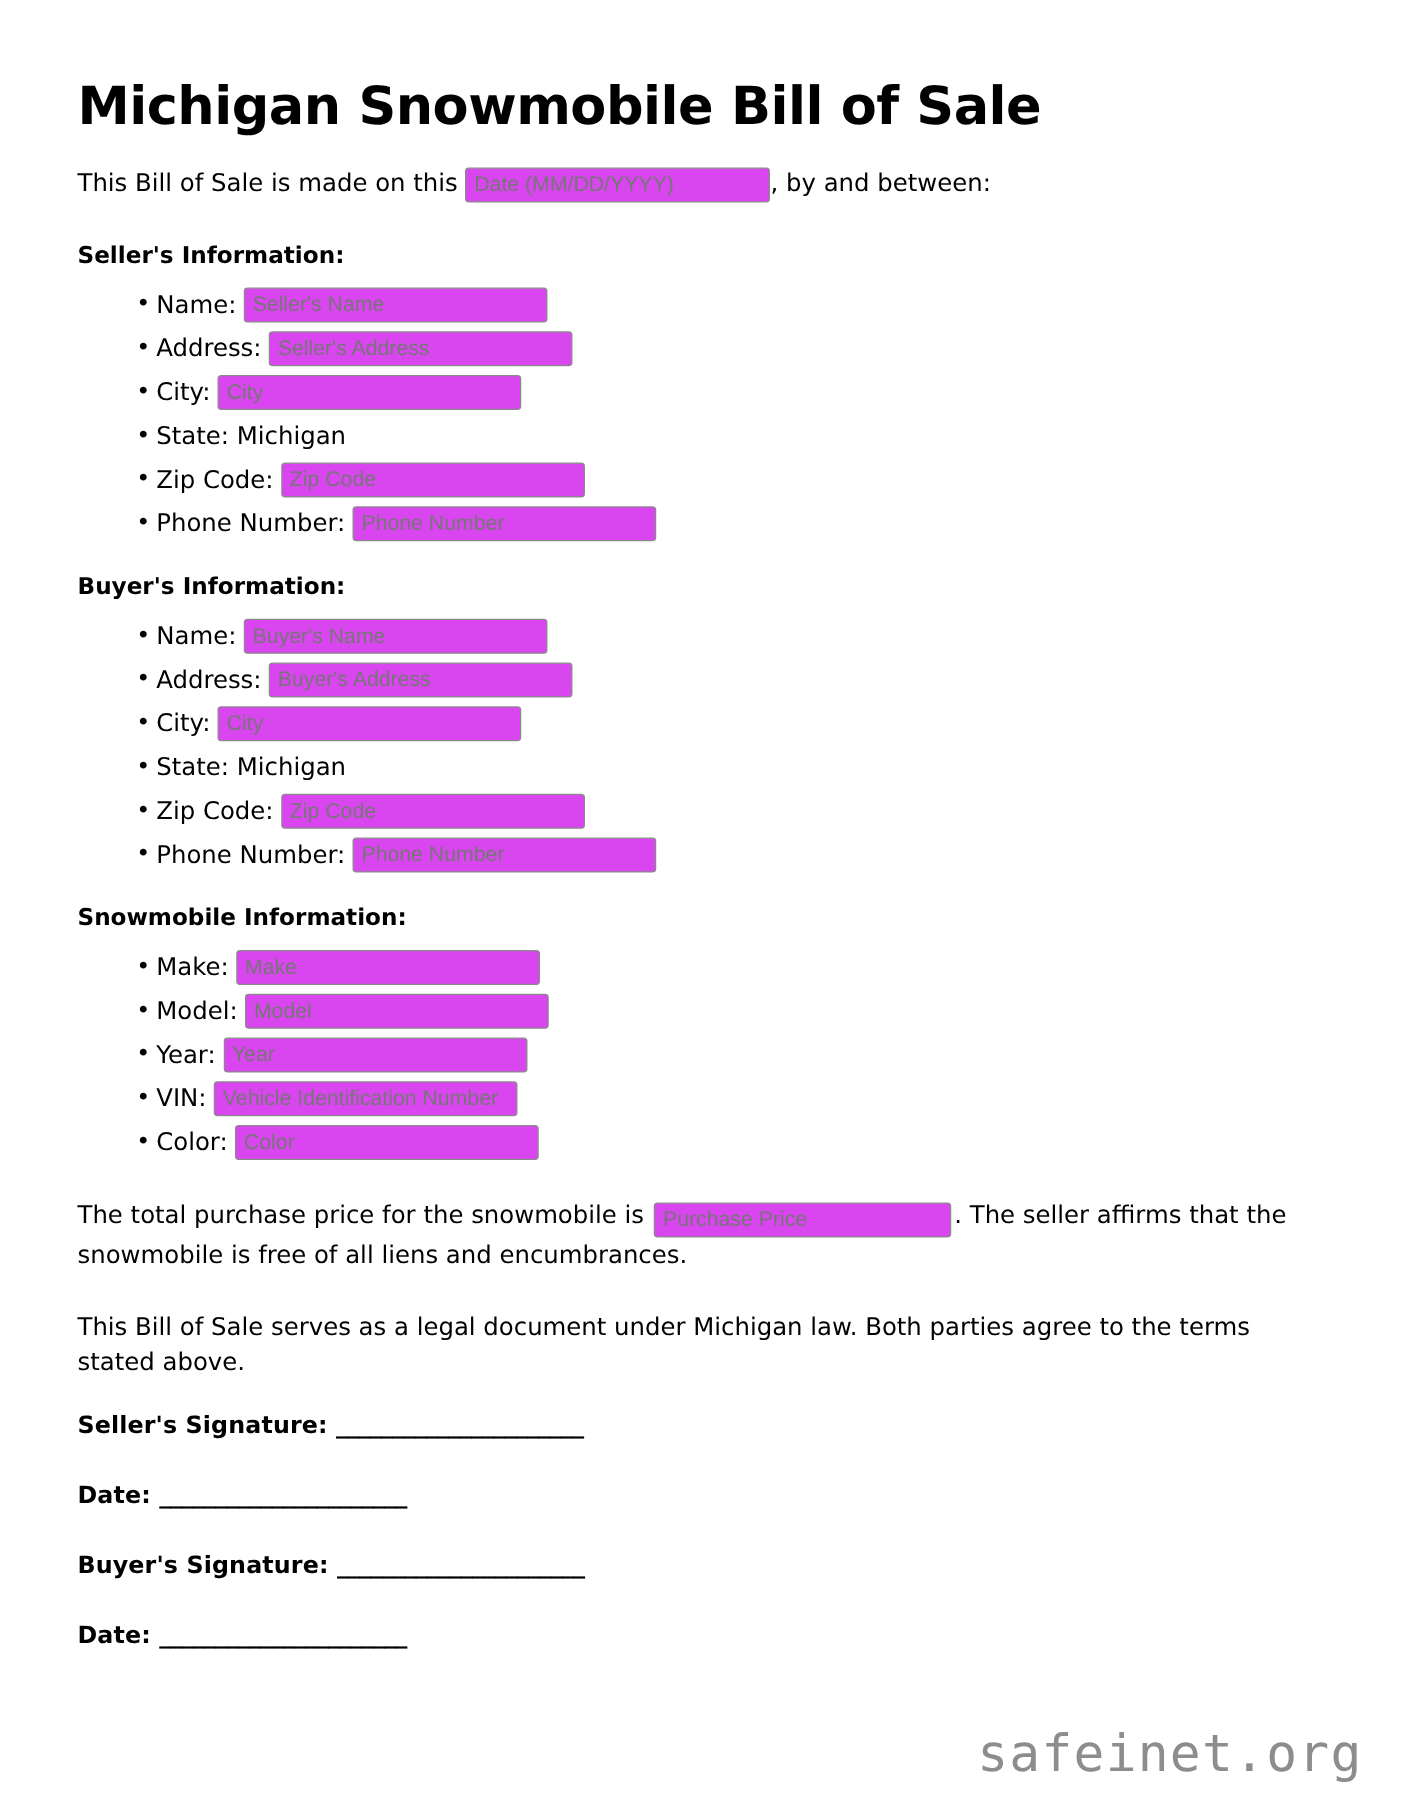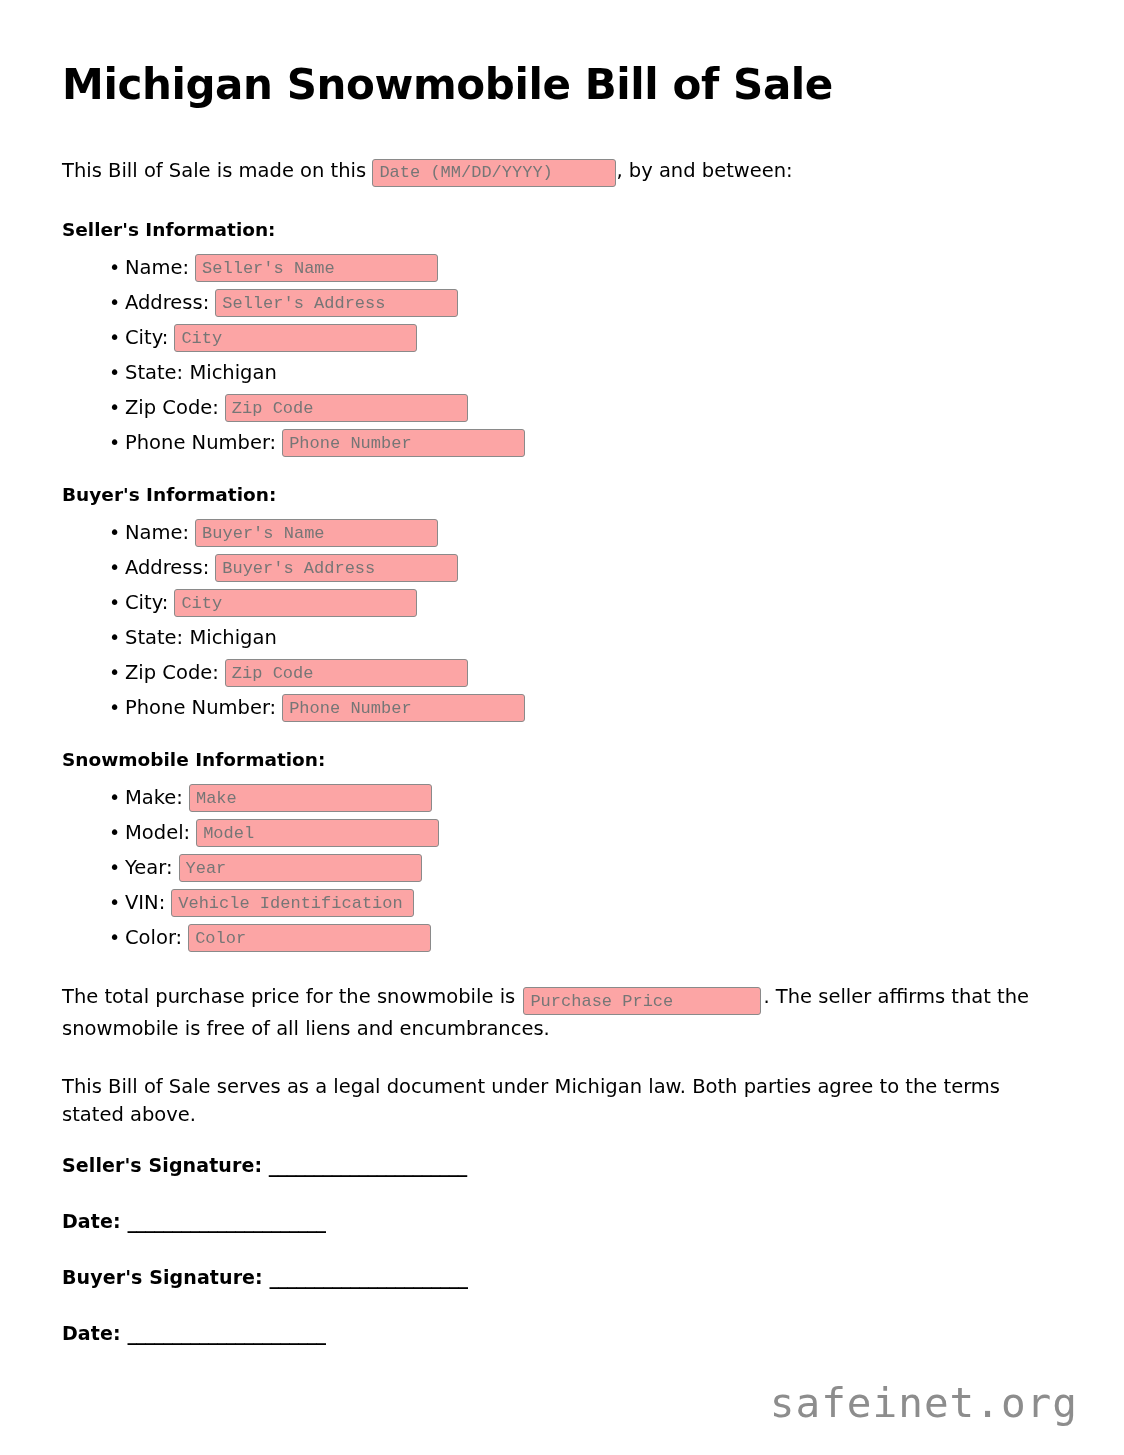--- a/index.html
+++ b/index.html
@@ -16,21 +16,21 @@
     position: relative;
     overflow: hidden;
   }
   .page {
     padding: 62px 60px 0 62px;
   }
   .doc-title {
     font-size: 42px;
     font-weight: bold;
     letter-spacing: -0.4px;
-    margin: 0 0 48px 0;
+    margin: 0 0 24px 0;
     line-height: 1.1;
   }
   .intro {
     font-size: 19.5px;
     line-height: 1.5;
     margin: 0 0 32px 0;
     white-space: nowrap;
   }
   .section-heading {
     font-size: 18.5px;
@@ -59,24 +59,24 @@
     left: 0;
     top: 50%;
     transform: translateY(-52%);
     font-size: 19px;
     line-height: 1;
   }
   .field-label {
     margin-right: 6px;
   }
   input.box {
-    font-family: Liberation Mono, monospace;
+    font-family: Liberation Sans, sans-serif;
     font-size: 17px;
     color: #2b2b2b;
-    background: #fca5a5;
+    background: #d946ef;
     border: 1px solid #8a8a8a;
     border-radius: 3px;
     padding: 3px 6px;
     height: 28px;
     line-height: 20px;
     outline: none;
     width: 243px;
   }
   input.box::placeholder {
     color: #767676;
@@ -105,21 +105,21 @@
     font-weight: bold;
     margin: 0 0 34px 0;
     letter-spacing: 0.1px;
   }
   .sig-rule {
     font-weight: bold;
     letter-spacing: -0.5px;
   }
   .watermark {
     position: absolute;
-    right: 46px;
+    right: 34px;
     bottom: 28px;
     font-family: "DejaVu Sans Mono", "Liberation Mono", monospace;
     font-size: 41px;
     color: #8d8d8d;
     letter-spacing: 1px;
     white-space: nowrap;
   }
 </style>
 </head>
 <body>

